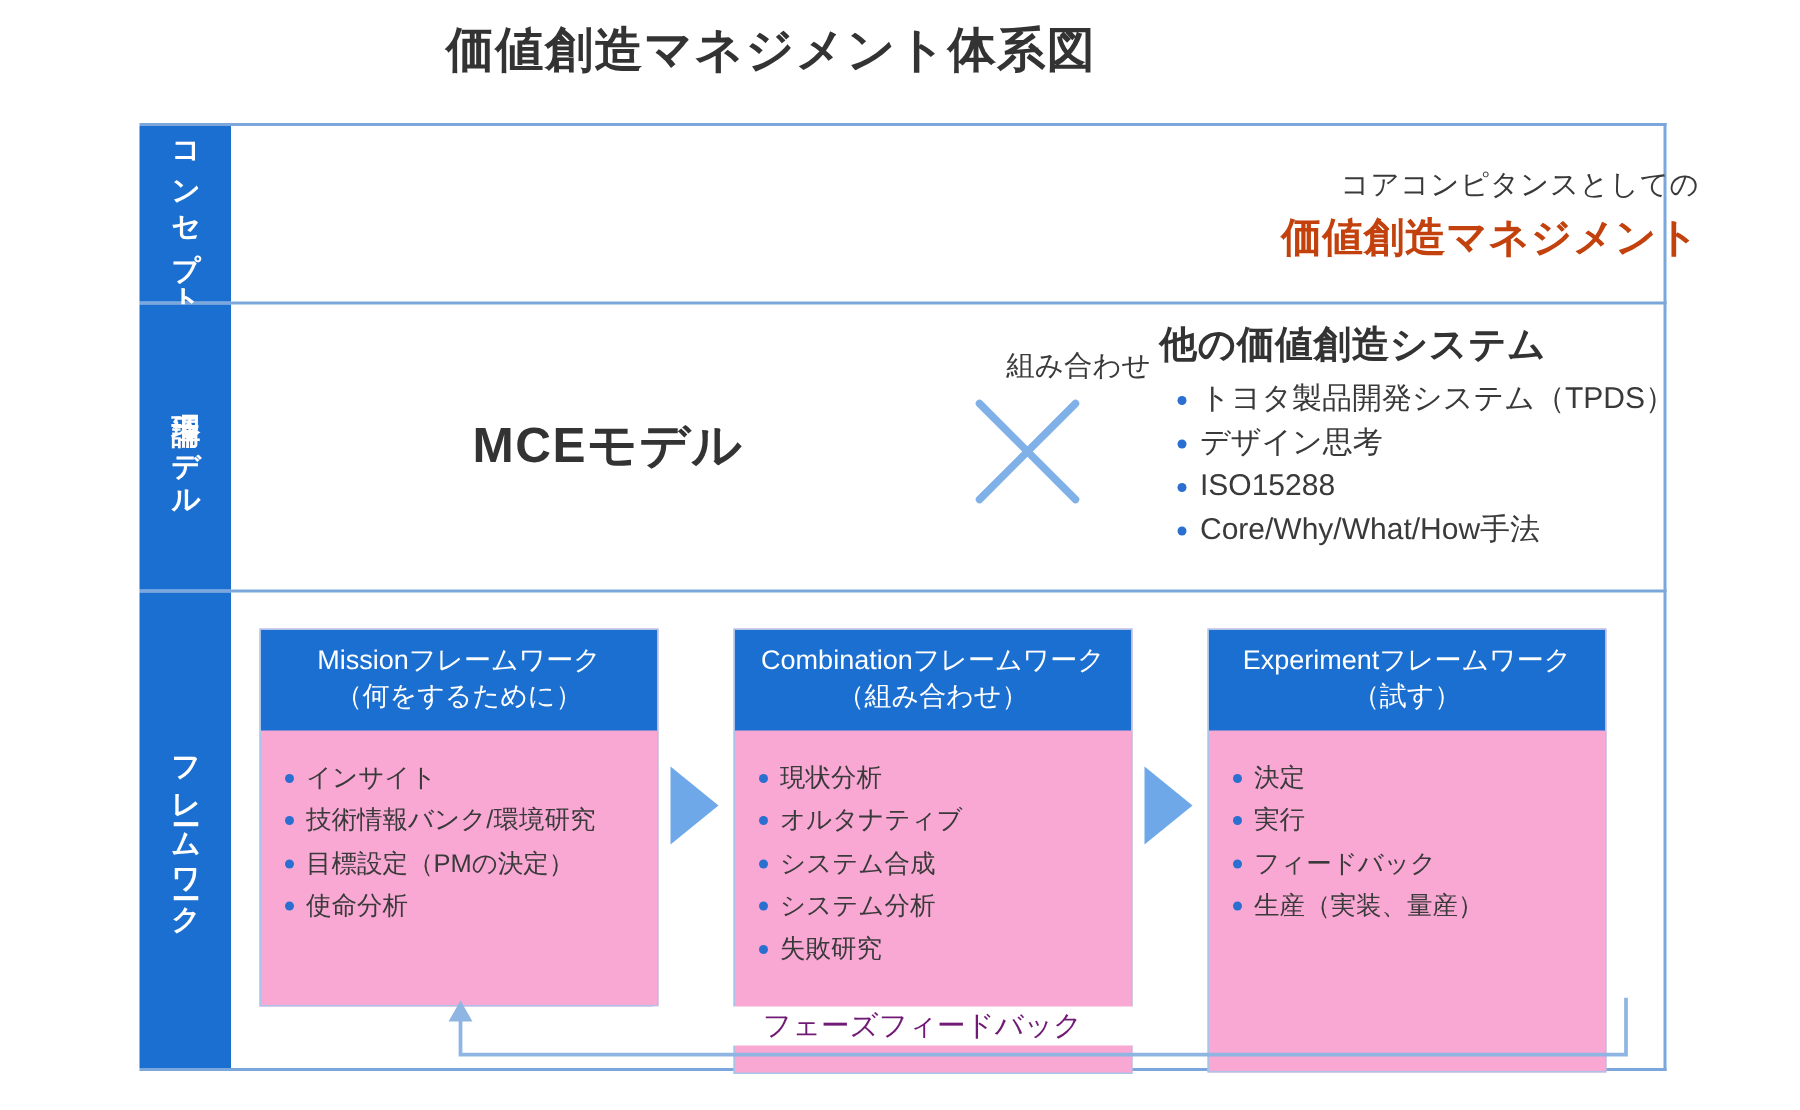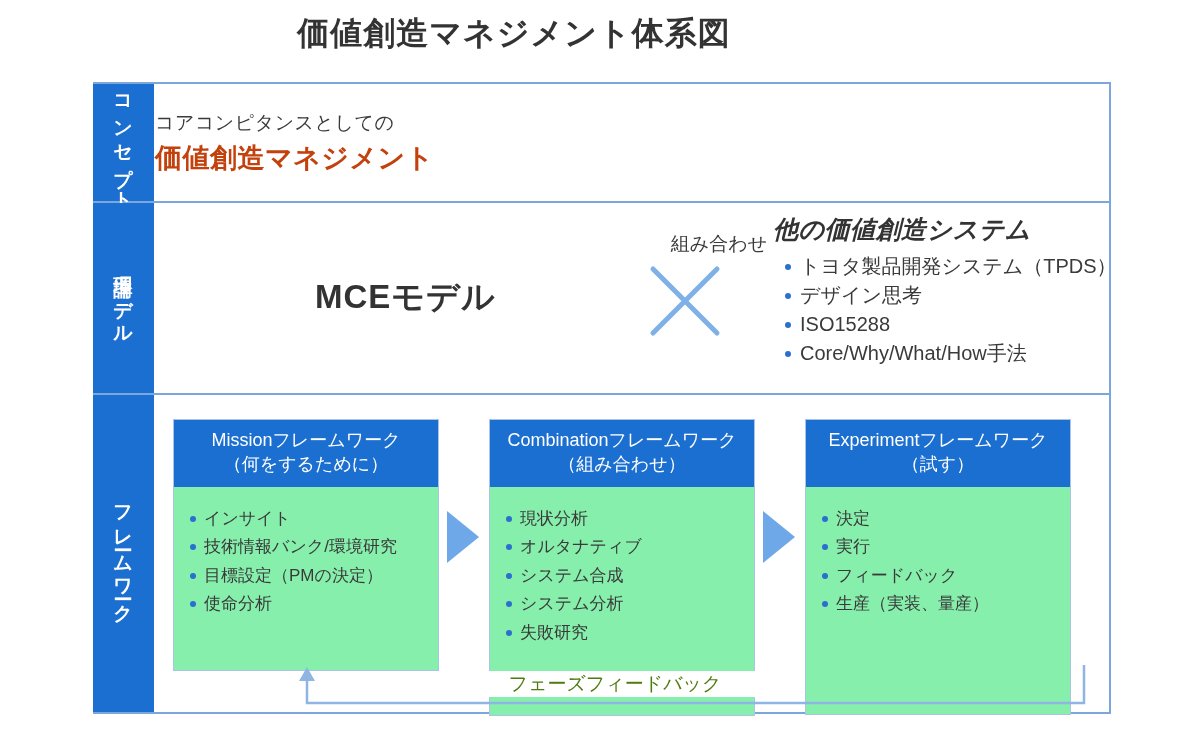--- a/index.html
+++ b/index.html
@@ -101,21 +101,21 @@
 
   
   .concept-inner {
     position: absolute;
     left: 0;
     top: 0;
     width: 978px;
     height: 117px;
     display: flex;
     flex-direction: column;
-    align-items: flex-start;
+    align-items: flex-end;
     justify-content: center;
   }
   .concept-sub {
     font-size: 19px;
     color: #3a3a3a;
     margin-bottom: 4px;
     letter-spacing: 0.5px;
   }
   .concept-main {
     font-size: 27px;
@@ -155,21 +155,20 @@
     left: 618px;
     top: 10px;
     width: 340px;
   }
   .other-systems-title {
     font-size: 25px;
     font-weight: bold;
     color: #333333;
     margin-bottom: 6px;
     letter-spacing: 0.5px;
-    font-style: italic;
   }
   .sys-list {
     list-style: none;
     margin: 0;
     padding: 0 0 0 12px;
   }
   .sys-list li {
     font-size: 20px;
     color: #3a3a3a;
     line-height: 1.45;
@@ -187,21 +186,21 @@
     border-radius: 50%;
     background: #2B6FD0;
   }
 
   
   .fw-card {
     position: absolute;
     top: 24px;
     width: 266px;
     border: 1px solid #A9C4E8;
-    background: #86efac;
+    background: #f9a8d4;
     box-sizing: border-box;
   }
   .fw-card.c1 { left: 18px; height: 252px; }
   .fw-card.c2 { left: 334px; height: 297px; }
   .fw-card.c3 { left: 650px; height: 296px; }
 
   .fw-head {
     background: #1B6FD0;
     color: #ffffff;
     text-align: center;
@@ -260,21 +259,21 @@
     width: 956px;
     height: 47px;
   }
   .fb-label {
     position: absolute;
     left: 280px;
     top: 6px;
     width: 360px;
     text-align: center;
     font-size: 19px;
-    color: #4d7c0f;
+    color: #701a75;
     background: #ffffff;
     padding: 0 6px;
     box-sizing: border-box;
   }
 </style>
 </head>
 <body>
 
 <div class="page-title">価値創造マネジメント体系図</div>
 

